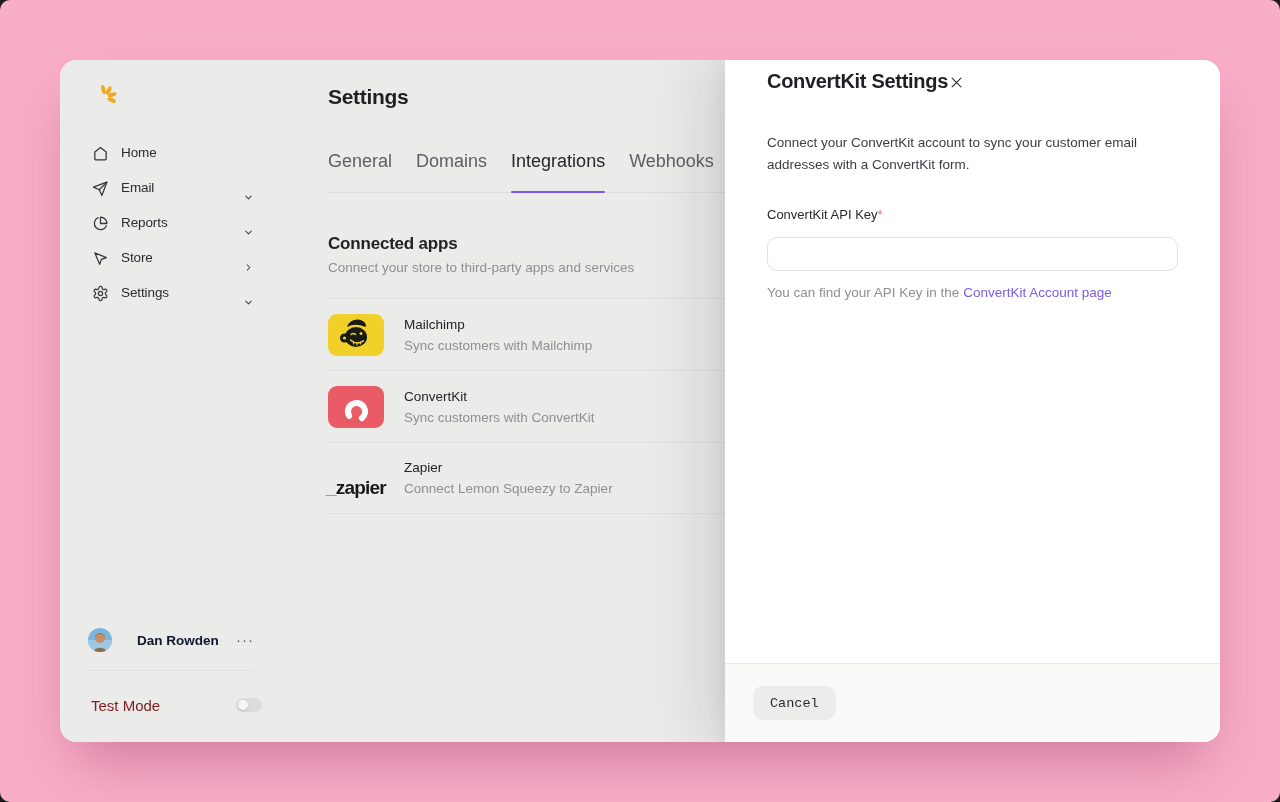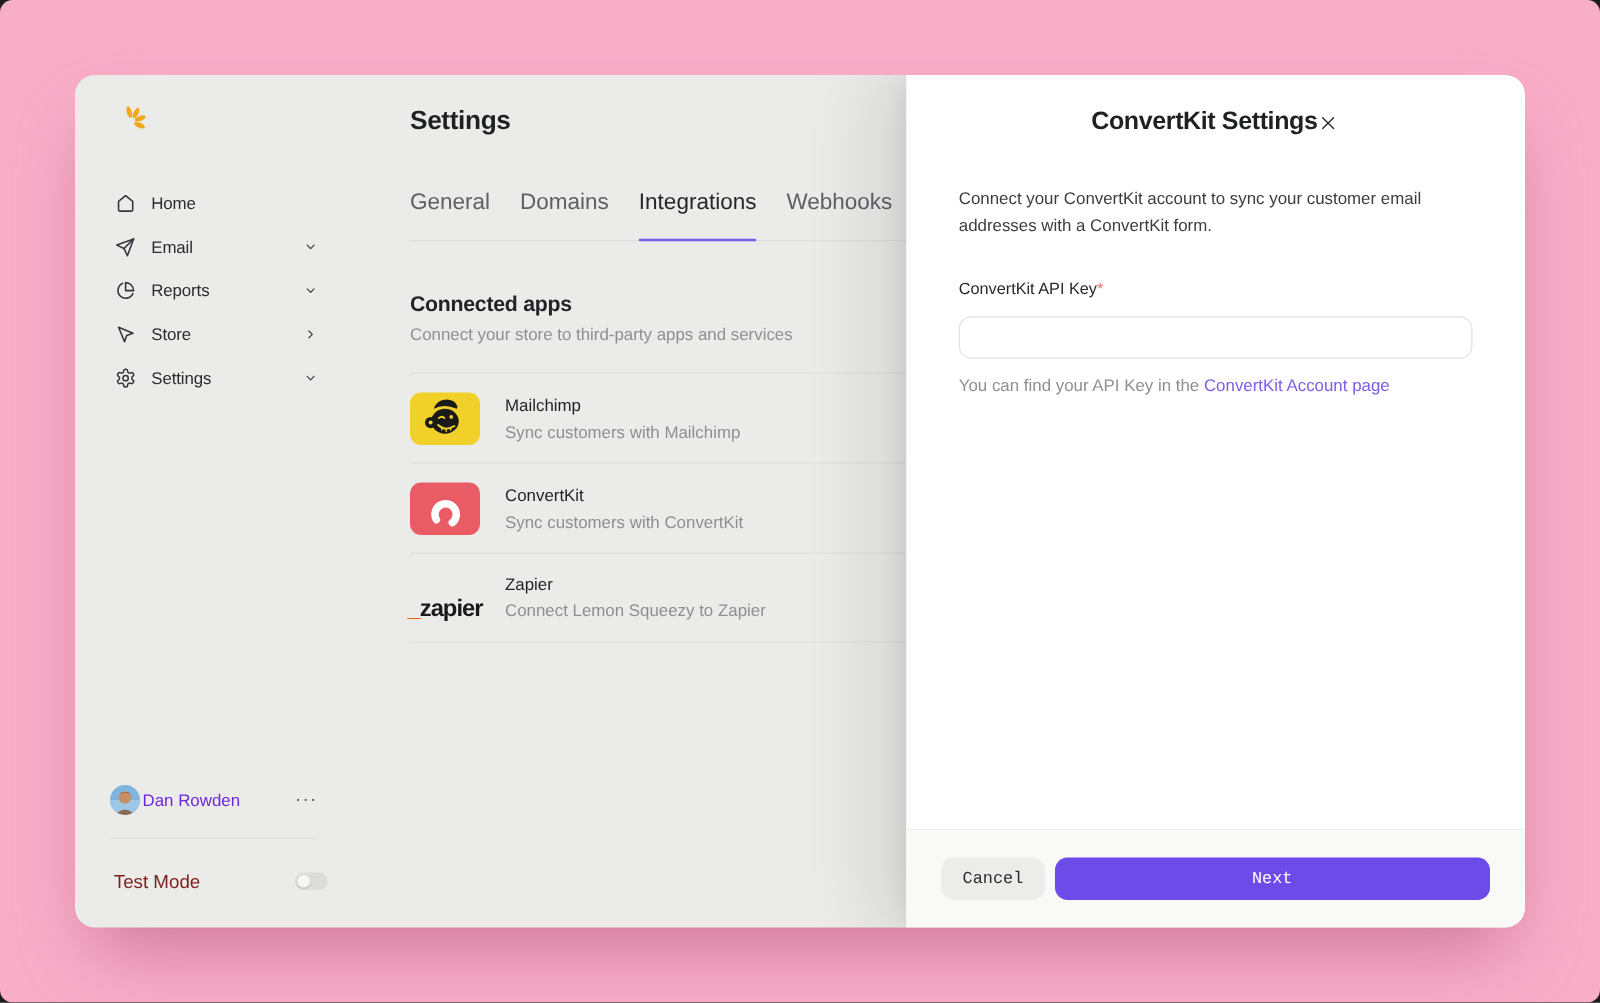--- a/index.html
+++ b/index.html
@@ -10,30 +10,30 @@
 
   
   .window { position:absolute; left:60px; top:60px; width:1160px; height:682px;
             background:#EBEBE9; border-radius:16px; overflow:hidden;
             box-shadow:0 30px 60px -15px rgba(150,52,95,.45); }
 
   
   .sidebar { position:absolute; left:0; top:0; bottom:0; width:268px; }
   .logo { position:absolute; left:33px; top:22px; width:24px; height:26px; }
   .nav { position:absolute; left:32px; top:85px; width:162px; }
-  .nav-item { display:flex; align-items:center; height:35px; cursor:pointer; color:#2B2C30; }
+  .nav-item { display:flex; height:35px; cursor:pointer; color:#2B2C30; }
   .nav-item svg { stroke:#35363B; }
   .nav-icon { width:17px; height:17px; margin-right:12px; display:flex; align-items:center; }
   .nav-label { font-size:13.5px; font-weight:500; letter-spacing:-.1px; }
   .nav-chevron { margin-left:auto; display:flex; align-items:center; }
   .nav-chevron svg { stroke:#3F4045; }
 
   .user-row { position:absolute; left:28px; top:568px; width:166px; height:24px; display:flex; align-items:center; }
   .avatar { width:24px; height:24px; border-radius:50%; overflow:hidden; flex:none; }
-  .user-name { margin-left:2px; font-size:13.5px; font-weight:400; color:#6d28d9; }
+  .user-name { margin-left:25px; font-size:13.5px; font-weight:700; color:#0f172a; }
   .user-menu { margin-left:auto; font-size:15px; color:#55565A; letter-spacing:1px; cursor:pointer; line-height:10px; }
   .sidebar-divider { position:absolute; left:28px; top:610px; width:165px; height:1px; background:#DFDFDD; }
   .test-row { position:absolute; left:31px; top:637px; width:171px; height:16px; display:flex; align-items:center; justify-content:space-between; }
   .test-label { font-size:15px; font-weight:500; color:#7f1d1d; }
   .toggle { width:26px; height:14px; border-radius:8px; background:#DCDCDA; position:relative; cursor:pointer; }
   .toggle .knob { position:absolute; left:2px; top:2px; width:10px; height:10px; border-radius:50%; background:#F6F6F4; box-shadow:0 1px 2px rgba(0,0,0,.15); }
 
   
   .content { position:absolute; left:268px; top:0; right:0; bottom:0; }
   .page-title { margin-top:23px; font-size:21px; line-height:28px; font-weight:600; letter-spacing:-.3px; color:#1F2023; }
@@ -56,21 +56,21 @@
   .zapier-word { font-size:19px; font-weight:700; letter-spacing:-.8px; color:#19191C; }
   .zapier-word .us { color:#FF4F00; font-weight:800; }
   .app-name { font-size:13.5px; line-height:20px; font-weight:500; color:#232428; }
   .app-desc { margin-top:1px; font-size:13.5px; line-height:19px; color:#8E8F93; }
 
   
   .drawer { position:absolute; top:0; right:0; bottom:0; width:495px; background:#FFFFFF;
             border-radius:0 16px 16px 0;
             box-shadow:-28px 0 56px rgba(23,23,28,.10), -6px 0 16px rgba(23,23,28,.05); }
   .drawer-inner { padding:0 42px; }
-  .drawer-header { display:flex; align-items:flex-start; justify-content:center; padding-top:24px; }
+  .drawer-header { display:flex; align-items:flex-start; justify-content:flex-start; padding-top:8px; }
   .drawer-title { font-size:20px; line-height:27px; font-weight:600; letter-spacing:-.3px; color:#1F2023; }
   .close-btn { margin-top:5px; width:18px; height:18px; display:flex; align-items:center; justify-content:center; cursor:pointer; background:none; border:none; }
   .drawer-desc { margin-top:37px; font-size:13.5px; line-height:21.5px; color:#3C3D42; padding-right:6px; }
   .field-label { margin-top:31px; font-size:13px; line-height:18px; font-weight:500; color:#28292D; }
   .required { color:#F4697C; }
   .field-input { display:block; margin-top:13px; width:100%; height:34px; border:1px solid #E2E2E0; border-radius:10px;
                  background:#fff; font-size:13.5px; padding:0 12px; color:#232428; outline:none; font-family:inherit; }
   .helper { margin-top:12px; font-size:13.5px; line-height:20px; color:#8E8F93; }
   .helper a { color:#7C5CE8; text-decoration:none; cursor:pointer; }
   .drawer-footer { position:absolute; left:0; right:0; bottom:0; height:79px; background:#F9F9F8;
@@ -267,18 +267,17 @@
         </div>
         <input class="field-input" type="text" value="" style="">
 
         <div class="helper">
           <span>You can find your API Key in the </span><a>ConvertKit Account page</a>
         </div>
       </div>
 
       <div class="drawer-footer">
         <button class="btn btn-cancel">Cancel</button>
-        <button class="btn btn-next">Next</button>
       </div>
     </section>
 
   </div>
 </div>
 
 </body></html>

